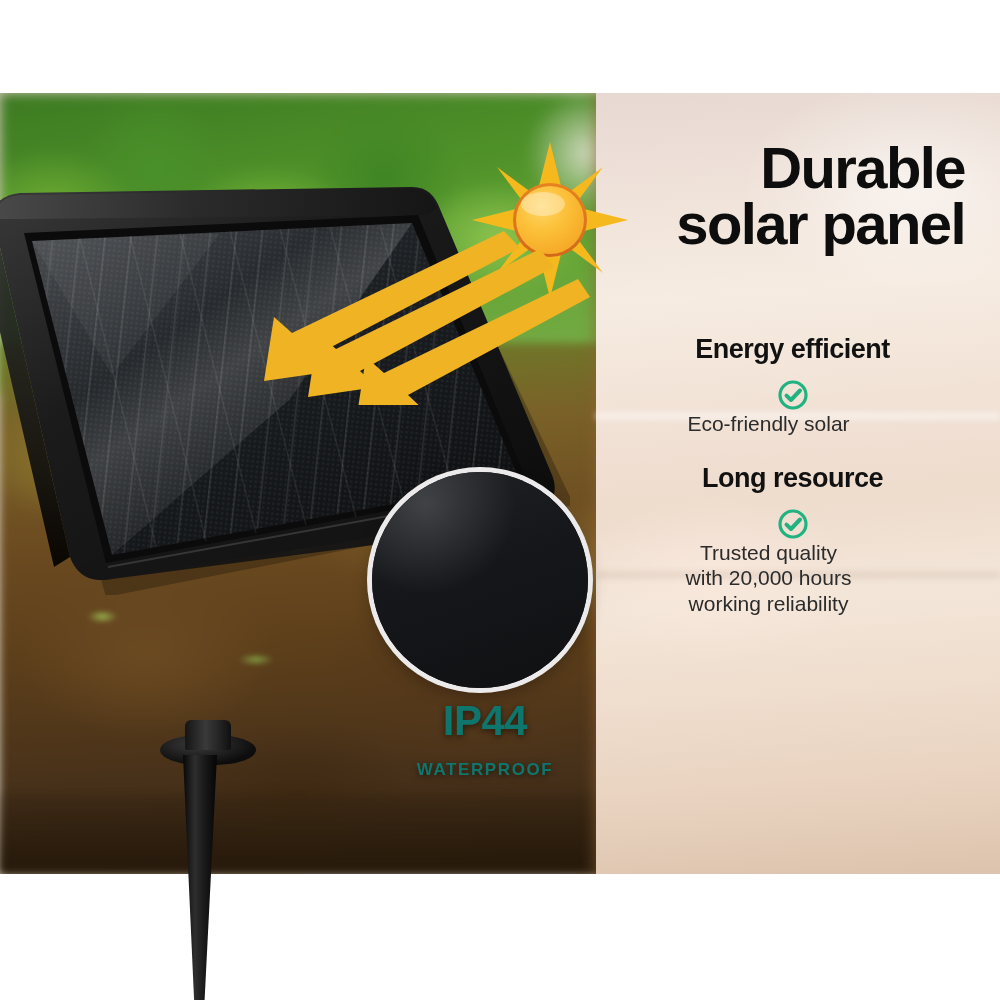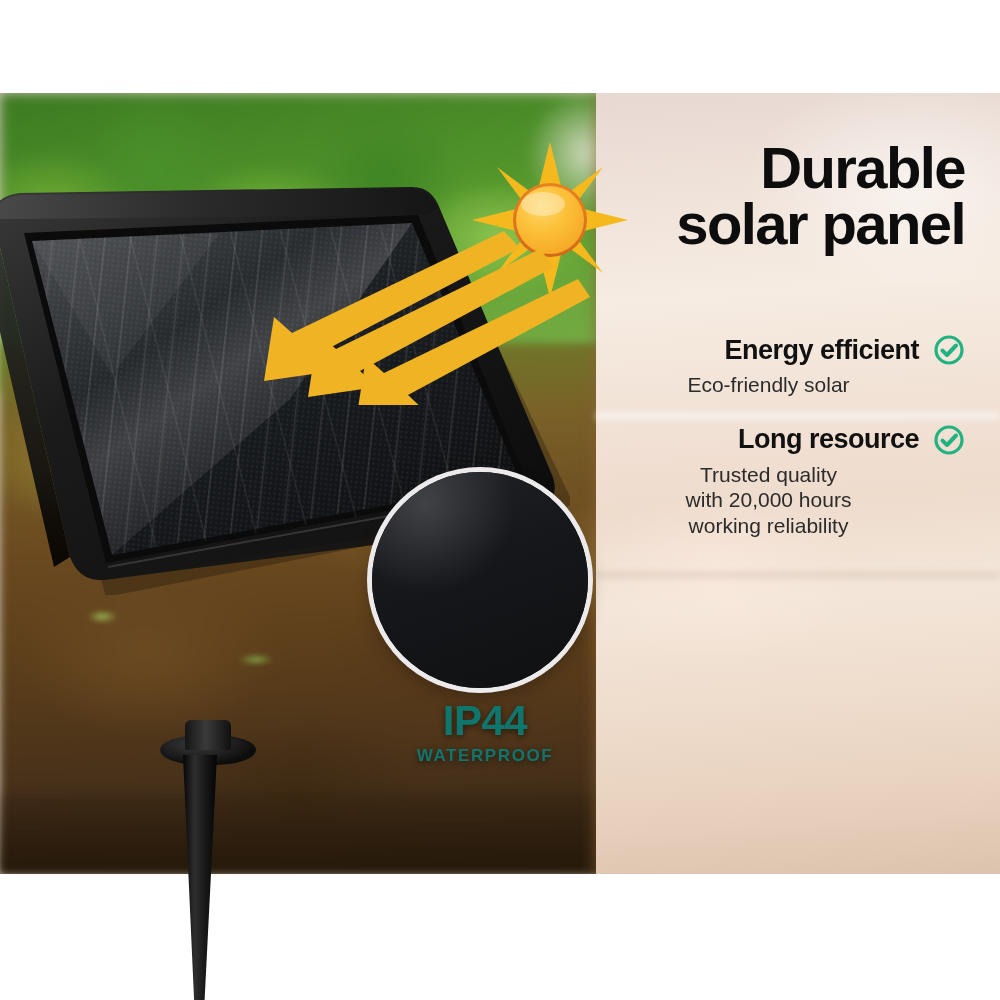--- a/index.html
+++ b/index.html
@@ -101,31 +101,31 @@
              linear-gradient(97deg,rgba(255,255,255,.13) 0 1px,rgba(255,255,255,0) 1px 9px),
              linear-gradient(97deg,rgba(255,255,255,.05) 0 1px,rgba(255,255,255,0) 1px 4.5px),
              linear-gradient(160deg,#23262a 0%,#15171a 45%,#0d0f11 100%);}
   .mag-gloss{position:absolute;left:-20%;top:-30%;width:90%;height:90%;
              background:radial-gradient(ellipse at 50% 50%,rgba(255,255,255,.16),rgba(255,255,255,0) 65%);}
 
   
   .ip44{position:absolute;left:345px;top:700px;width:280px;text-align:center;
         color:#0f766e;text-shadow:0 2px 6px rgba(0,0,0,.55);}
   .ip44 .big{font-size:42px;font-weight:bold;letter-spacing:-.5px;line-height:1;}
-  .ip44 .small{font-size:17px;font-weight:bold;letter-spacing:1.6px;margin-top:4px;}
+  .ip44 .small{font-size:17px;font-weight:bold;letter-spacing:1.6px;margin-top:18px;}
 
   
   .headline{position:absolute;left:560px;top:140px;width:405px;text-align:right;
             color:#0d0d0d;font-weight:bold;font-size:58px;line-height:.97;letter-spacing:-1.6px;}
 
   .features{position:absolute;left:620px;top:334px;width:345px;}
   .feature{margin-bottom:26px;}
-  .feat-head{display:flex;align-items:center;justify-content:flex-end;gap:14px;}
+  .feat-head{display:flex;align-items:center;justify-content:flex-end;gap:14px;flex-direction:column;}
   .feat-title{font-size:27px;font-weight:bold;color:#111;letter-spacing:-.5px;white-space:nowrap;}
-  .feat-desc{margin-top:6px;text-align:center;padding-right:48px;
+  .feat-desc{margin-top:0;text-align:center;padding-right:48px;
              font-size:21px;line-height:1.22;color:#2b2b2b;}
   .feat-desc div{white-space:nowrap;}
   .chk{flex:0 0 auto;width:32px;height:32px;}
 </style>
 </head>
 <body>
 
 <div id="stage">
 
   <div class="photo">

